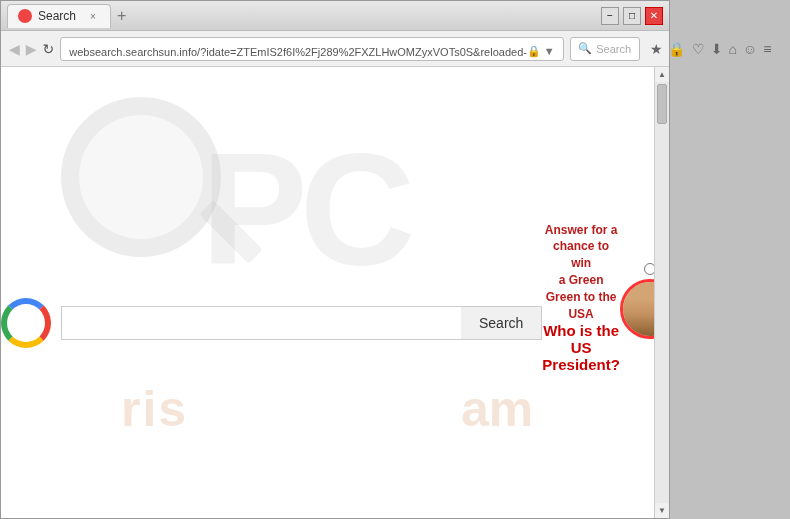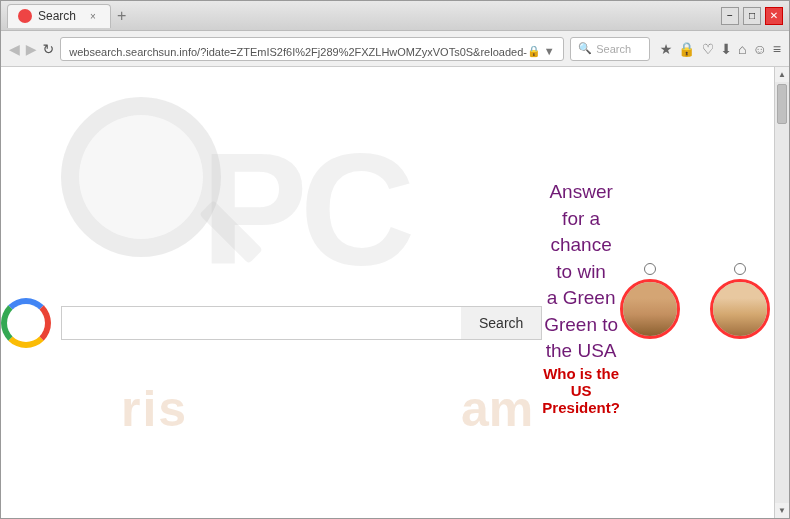--- a/index.html
+++ b/index.html
@@ -1,19 +1,19 @@
 <!DOCTYPE html>
 <html><head>
   <meta charset="utf-8">
   <style>
     * { margin: 0; padding: 0; box-sizing: border-box; }
     body { width: 790px; height: 519px; overflow: hidden; background: #c0c0c0; font-family: Arial, sans-serif; }
 
     
-    .window { width: 790px; height: 519px; background: #f0f0f0; border: 1px solid #999; display: flex; flex-direction: column; }
+    .window { width: 670px; height: 519px; background: #f0f0f0; border: 1px solid #999; display: flex; flex-direction: column; }
 
     
     .titlebar {
       background: linear-gradient(to bottom, #e8e8e8, #d0d0d0);
       height: 30px;
       display: flex;
       align-items: center;
       padding: 0 6px;
       border-bottom: 1px solid #bbb;
       flex-shrink: 0;
@@ -200,23 +200,23 @@
     }
 
     
     .promo-section {
       position: relative;
       z-index: 1;
       margin-top: 10px;
       text-align: center;
     }
     .promo-title {
-      font-size: 19px;
-      font-weight: normal;
-      color: #701a75;
+      font-size: 12px;
+      font-weight: bold;
+      color: #b91c1c;
       line-height: 1.4;
     }
     .promo-question {
       font-size: 15px;
       font-weight: bold;
       color: #cc0000;
       margin-top: 0;
     }
 
     

